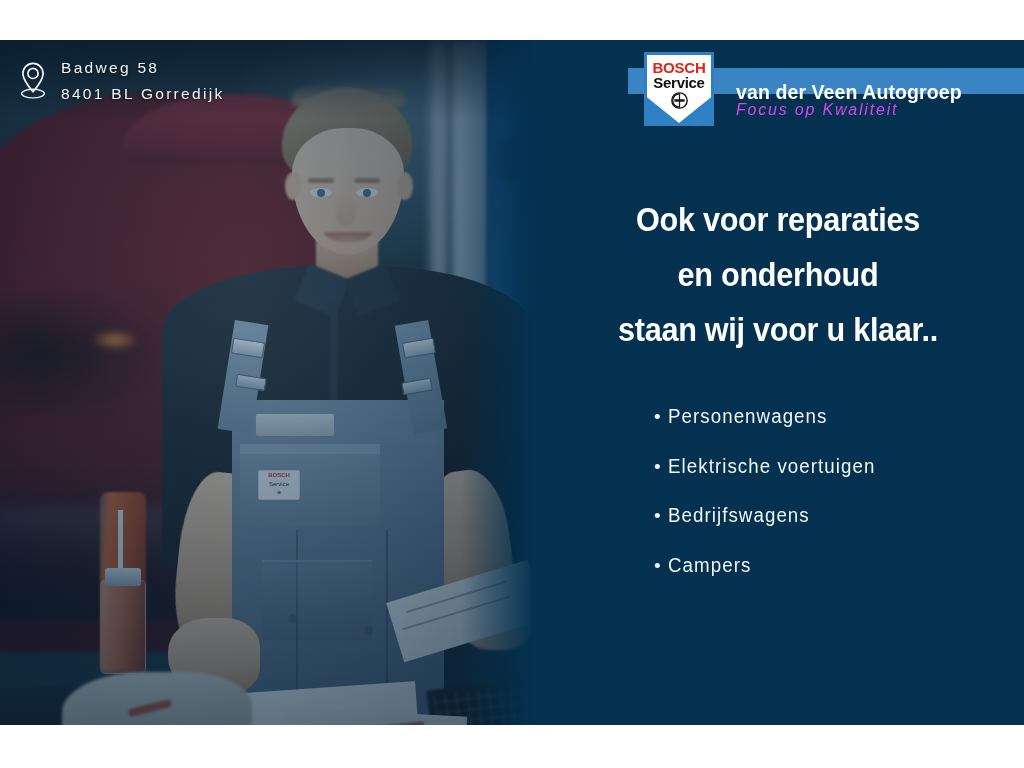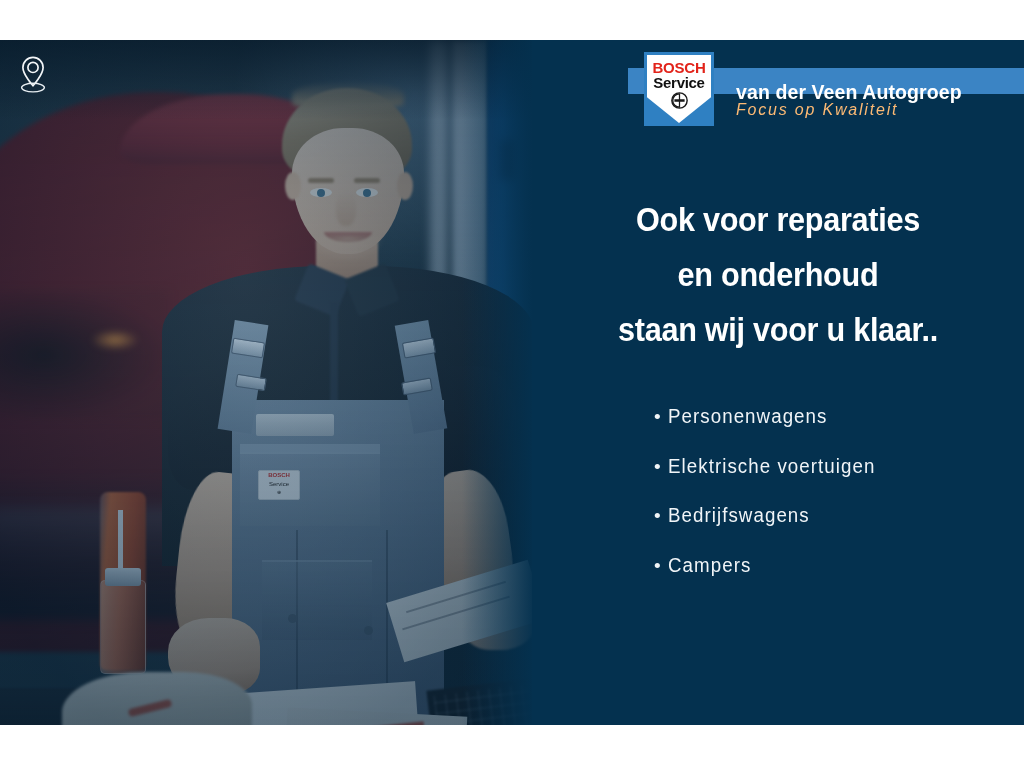--- a/index.html
+++ b/index.html
@@ -439,21 +439,21 @@
     margin-top: 1px; width: 17px; height: 17px;
   }
   #company {
     position: absolute; left: 204px; top: 41px;
     color: #ffffff; font-size: 19.5px; font-weight: bold;
     letter-spacing: .1px; white-space: nowrap;
     z-index: 6;
   }
   #tagline {
     position: absolute; left: 204px; top: 61px;
-    color: #fdba74; font-size: 16px; font-style: italic;
+    color: #d946ef; font-size: 16px; font-style: italic;
     letter-spacing: 1.8px; white-space: nowrap;
     z-index: 6;
   }
 
   #headline {
     position: absolute; left: 0; top: 152px; width: 492px;
     text-align: center;
     color: #ffffff;
     font-size: 34px;
     font-weight: bold;
@@ -579,20 +579,24 @@
     <div class="vignette-top"></div>
     <div class="vignette-right"></div>
   </div>
 
   <div id="address">
     <svg class="pin" viewBox="0 0 30 40">
       <path d="M15 2.4c-5.6 0-10.1 4.5-10.1 10.1 0 7.1 10.1 18.3 10.1 18.3s10.1-11.2 10.1-18.3c0-5.6-4.5-10.1-10.1-10.1z" fill="none" stroke="#f2f5f7" stroke-width="1.7"></path>
       <circle cx="15" cy="12.4" r="5.1" fill="none" stroke="#f2f5f7" stroke-width="1.7"></circle>
       <ellipse cx="15" cy="32.6" rx="11.4" ry="4.3" fill="none" stroke="#e8eef2" stroke-width="1.4"></ellipse>
     </svg>
+    <div class="lines">
+      <div>Badweg 58</div>
+      <div>8401 BL Gorredijk</div>
+    </div>
   </div>
 
   <div id="panel">
 
     <div id="ribbon"></div>
 
     <div id="logo">
       <div class="shield">
         <div class="bosch-word">BOSCH</div>
         <div class="service-word">Service</div>

